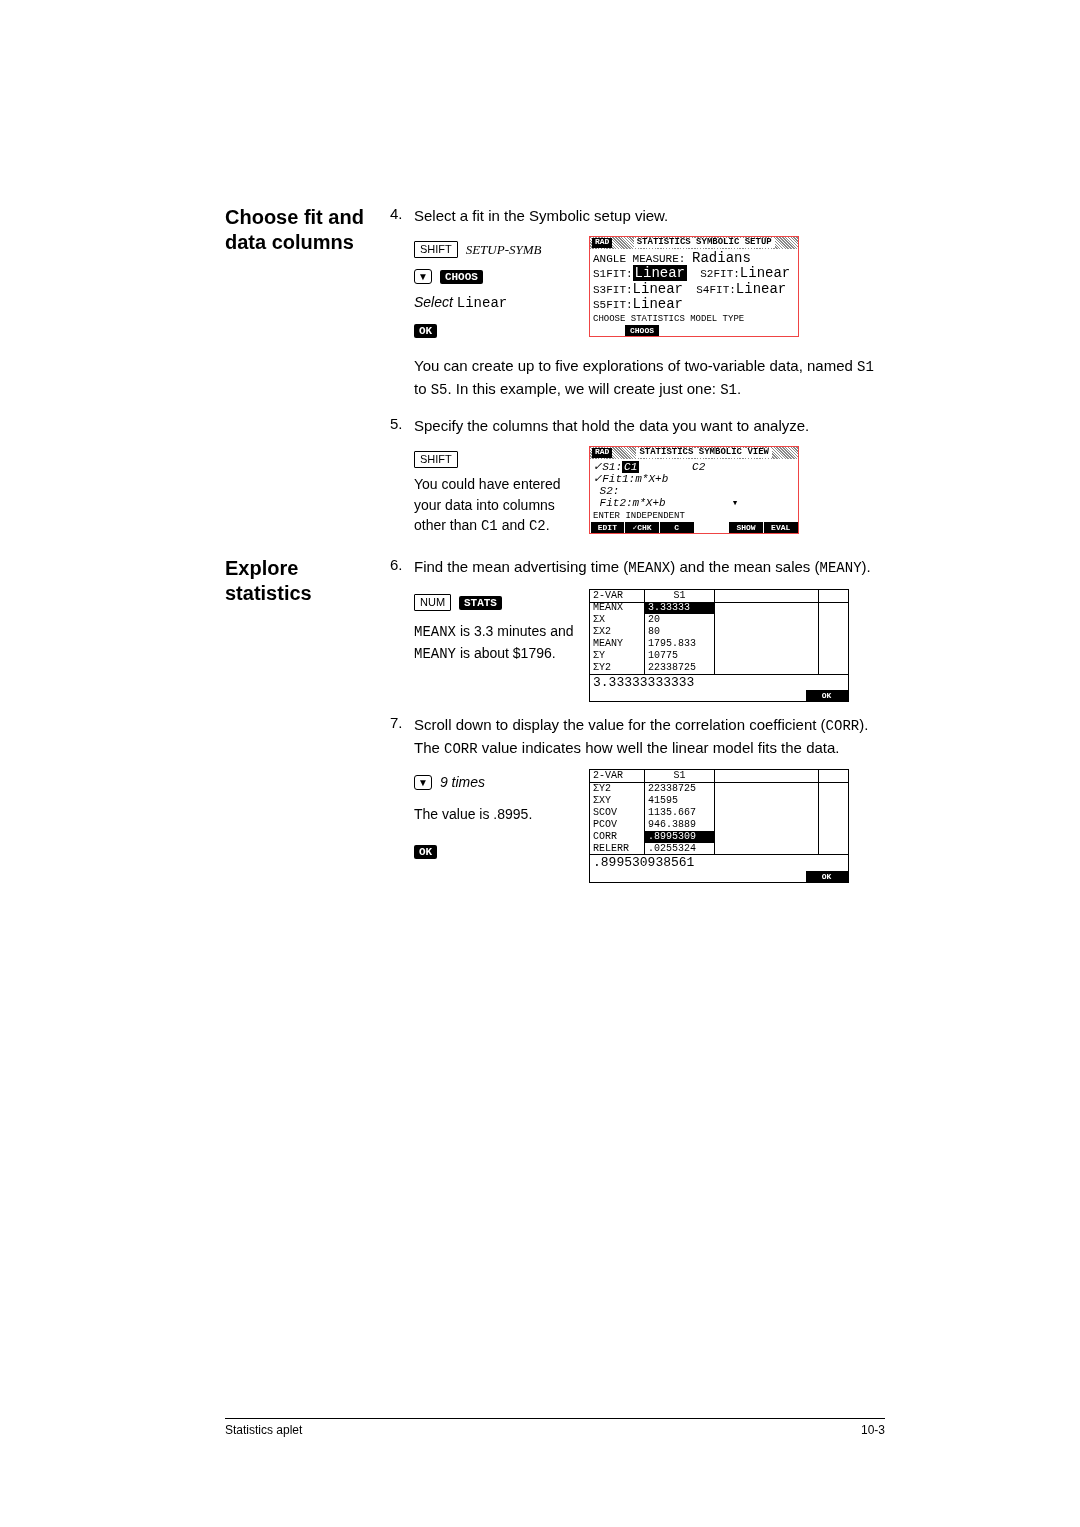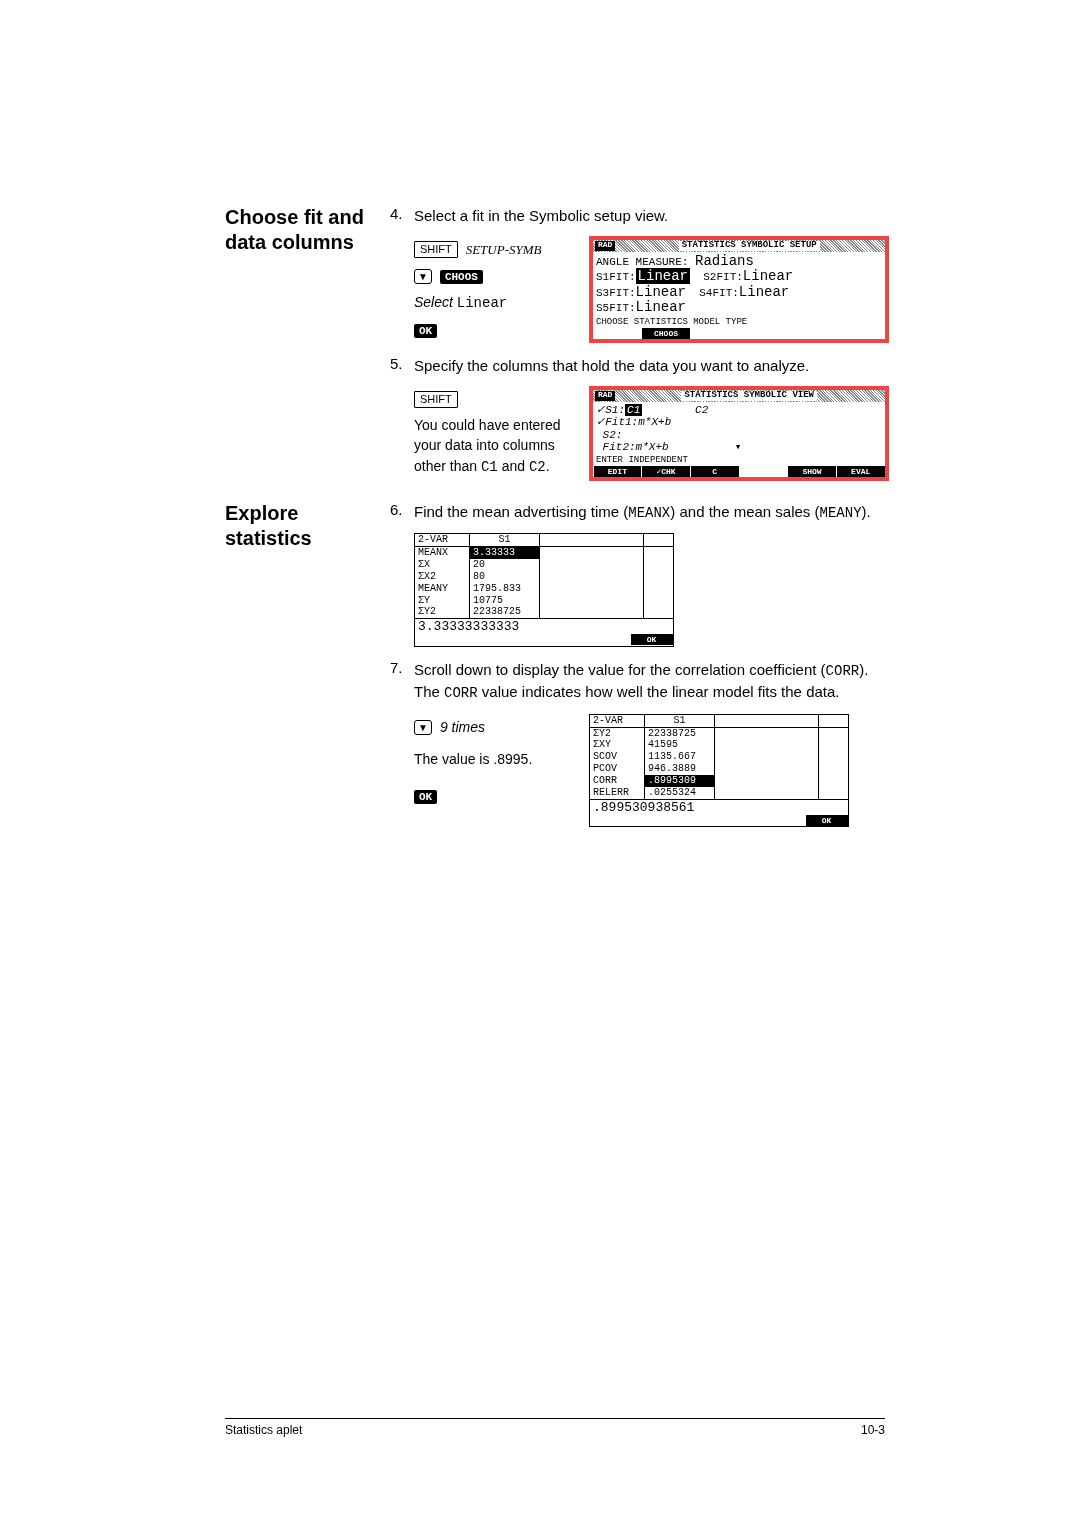--- a/index.html
+++ b/index.html
@@ -75,22 +75,22 @@
       font-size: 11px;
       font-weight: bold;
       padding: 0 5px;
       line-height: 14px;
       vertical-align: 1px;
       margin-right: 2px;
       border-radius: 2px;
     }
     
     .calc {
-      width: 300px;
-      border: 4px solid #ef4444;
+      width: 210px;
+      border: 1px solid #ef4444;
       background: #fff;
       font-family: "Courier New", monospace;
       font-size: 10px;
       line-height: 1.1;
     }
     .calc-title {
       background: repeating-linear-gradient(45deg, #888 0 1px, #fff 1px 2px);
       font-size: 9px;
       padding: 1px 2px;
       text-align: center;
@@ -201,20 +201,23 @@
                 <div>CHOOS</div>
                 <div class="blank"></div>
                 <div class="blank"></div>
                 <div class="blank"></div>
                 <div class="blank"></div>
             </div>
           </div>
         </div>
       </div>
 
+      <div class="para">
+        You can create up to five explorations of two-variable data, named <span class="mono">S1</span> to <span class="mono">S5</span>. In this example, we will create just one: <span class="mono">S1</span>.
+      </div>
 
       <div class="step">
         <div class="step-num">5.</div>
         <div class="step-body">Specify the columns that hold the data you want to analyze.</div>
       </div>
 
       <div class="proc-block">
         <div class="proc-left">
           <div><span class="keybox">SHIFT</span></div>
           <div class="tight para-inline">
@@ -254,20 +257,29 @@
     </div>
     <div class="maincol">
       <div class="step">
         <div class="step-num">6.</div>
         <div class="step-body">
           Find the mean advertising time (<span class="mono">MEANX</span>) and the mean sales (<span class="mono">MEANY</span>).
         </div>
       </div>
 
       <div class="proc-block">
+        <div class="proc-left">
+          <div>
+            <span class="keybox">NUM</span>
+            <span class="softkey">STATS</span>
+          </div>
+          <div class="tight para-inline" style="margin-top:6px;">
+            <span class="mono">MEANX</span> is 3.3 minutes and <span class="mono">MEANY</span> is about $1796.
+          </div>
+        </div>
         <div class="proc-right">
           <table class="stat-table">
             <tbody>
                 <tr class="hdr">
                   <td style="width:55px;">2-VAR</td>
                   <td style="width:70px;text-align:center;">S1</td>
                   <td></td>
                   <td style="width:30px;"></td>
                 </tr>
             <tr>

